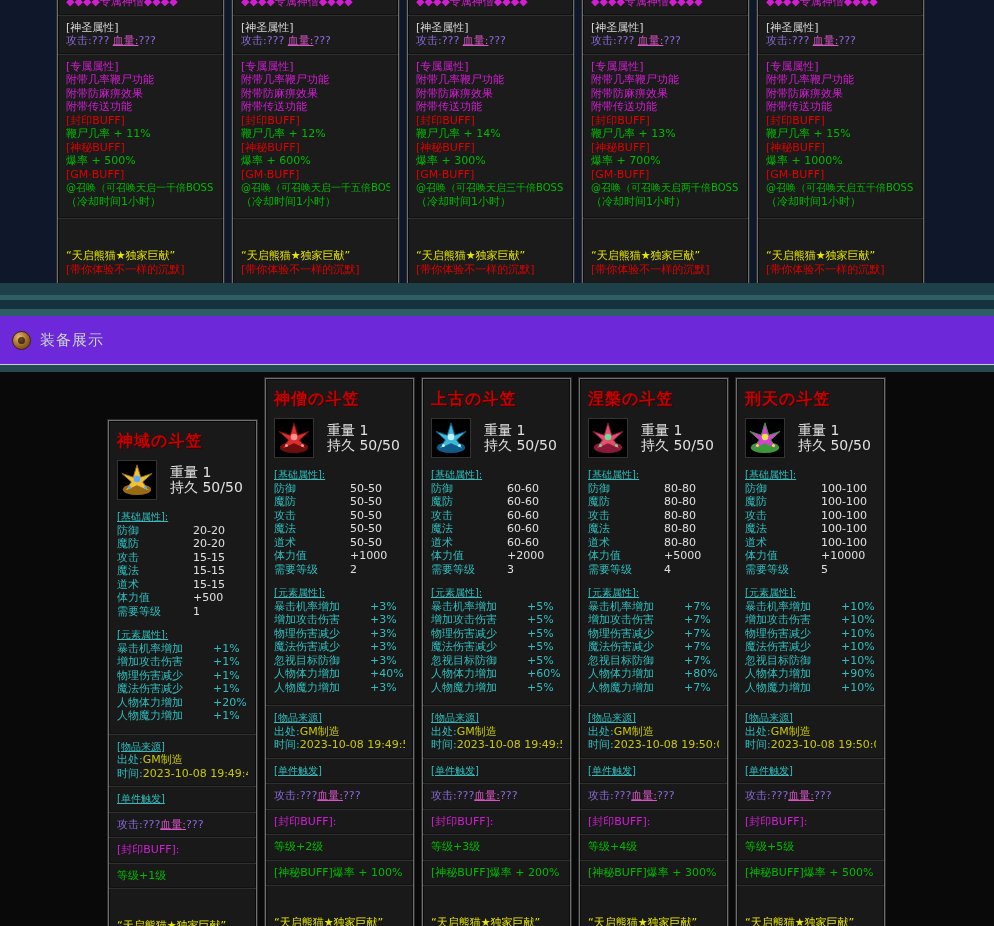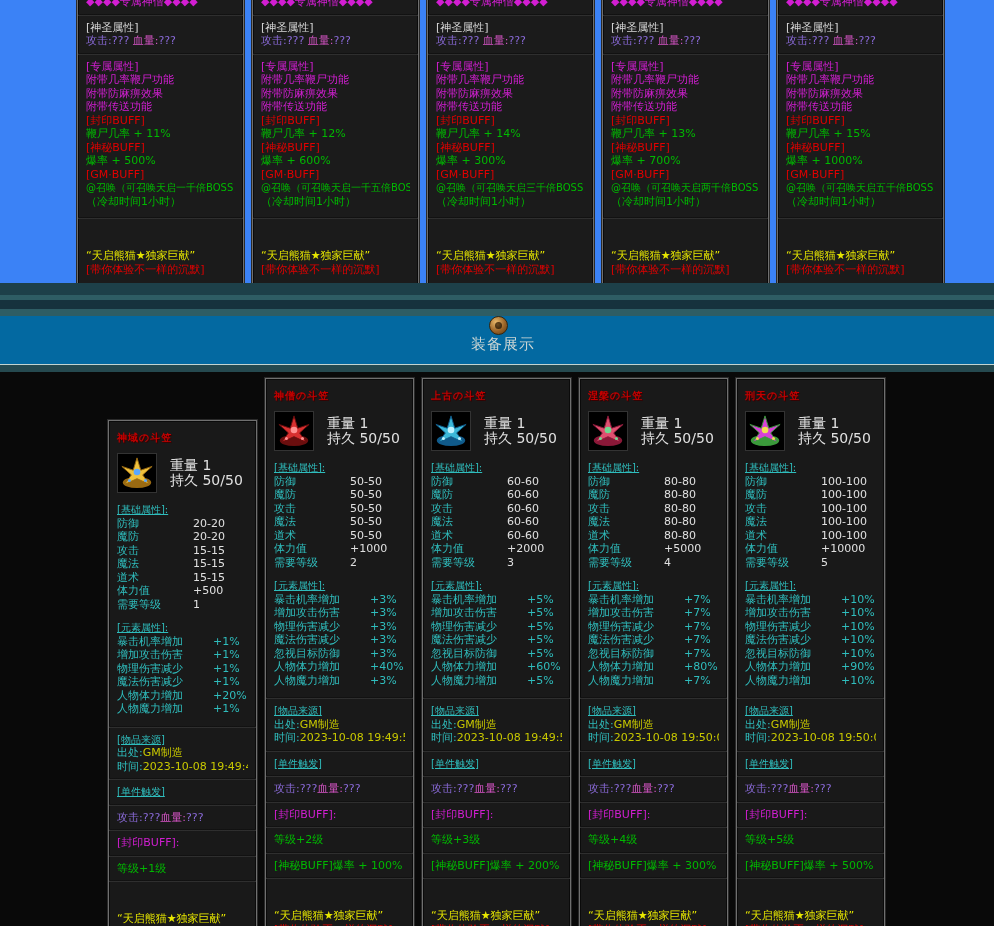--- a/index.html
+++ b/index.html
@@ -1,51 +1,51 @@
 <!DOCTYPE html>
 <html><head>
 <meta charset="utf-8">
 <style>
   html,body{margin:0;padding:0;background:#25494f;overflow:hidden;}
   body{width:994px;height:926px;font-family:"DejaVu Sans",sans-serif;}
   
-  .top-panel{height:283px;background:#3b82f6;overflow:hidden;display:flex;gap:8px;padding-left:77px;box-sizing:border-box;}
+  .top-panel{height:283px;background:#0f172a;overflow:hidden;display:flex;gap:8px;padding-left:57px;box-sizing:border-box;}
   .tcard{width:167px;min-width:167px;margin-top:-10px;height:300px;background:#1b1b1b;
          border:1px solid #6f6f6f;box-shadow:inset 0 0 0 1px #0a0a0a,0 0 0 1px #2a2a2a;
          box-sizing:border-box;padding:4px 8px 0 8px;overflow:hidden;}
   .trow{font-size:11px;line-height:13.5px;white-space:nowrap;overflow:hidden;}
   .sep{height:2px;background:linear-gradient(#030303,#3d3d3d);margin:5px -8px;}
   .c-gray{color:#d8d8d8}
   .c-cyan{color:#2fbdbd}
   .c-mag{color:#d21ed2}
   .c-red{color:#e00000}
   .c-green{color:#00b800}
   .c-yellow{color:#e6e600}
   .c-purple{color:#8a6ad8}
-  .c-pink{color:#d855c8;}
+  .c-pink{color:#d855c8;text-decoration:underline}
   .c-white{color:#e0e0e0}
   .c-time{color:#c8c800}
   .small{font-size:10px;}
   .footer-gap{margin-top:30px;}
   
   .band{width:100%;}
-  .sec-header{height:48px;background:#0369a1;display:flex;align-items:center;padding-left:12px;box-sizing:border-box;flex-direction:column;}
+  .sec-header{height:48px;background:#6d28d9;display:flex;align-items:center;padding-left:12px;box-sizing:border-box;}
   .sec-icon{width:17px;height:17px;border-radius:50%;background:radial-gradient(circle at 35% 30%,#e8b86a,#9a6428 55%,#5a3a14);
             border:1px solid #3a2408;display:inline-flex;align-items:center;justify-content:center;margin-right:9px;}
   .sec-icon-inner{width:7px;height:7px;border-radius:50%;background:radial-gradient(circle at 40% 35%,#6a4a20,#2a1a06);}
   .sec-title{color:#ccd6d4;font-size:15px;letter-spacing:1px;}
   .hrline{height:1px;background:#c2d4d0;}
   .teal-gap{height:7px;background:#25494f;}
   
   .bottom-panel{height:554px;background:#090909;overflow:hidden;display:flex;gap:8px;padding:6px 0 0 108px;box-sizing:border-box;align-items:flex-start;}
   .bcard{width:149px;min-width:149px;height:720px;background:#191919;
          border:1px solid #6f6f6f;box-shadow:inset 0 0 0 1px #0a0a0a,0 0 0 1px #2a2a2a;
          box-sizing:border-box;padding:10px 8px 0 8px;overflow:hidden;}
   .bcard.first{margin-top:42px;}
-  .btitle{font-size:10px;font-weight:bold;color:#c40000;text-shadow:1px 1px 0 #3a0000;letter-spacing:1px;margin-bottom:8px;white-space:nowrap;}
+  .btitle{font-size:16px;font-weight:bold;color:#c40000;text-shadow:1px 1px 0 #3a0000;letter-spacing:1px;margin-bottom:8px;white-space:nowrap;}
   .iconrow{display:flex;align-items:center;margin-bottom:10px;}
   .iconbox{width:38px;height:38px;background:#000;border:1px solid #333;display:flex;align-items:center;justify-content:center;}
   .wdblock{margin-left:13px;font-size:14px;line-height:15px;color:#e0e0e0;white-space:nowrap;}
   .brow{font-size:11px;line-height:13.5px;display:flex;white-space:nowrap;overflow:hidden;}
   .brow .lbl{color:#2fbdbd;}
   .statlbl{width:76px;}
   .elemlbl{width:96px;}
   .bhead{font-size:10px;line-height:13.5px;color:#2fbdbd;white-space:nowrap;text-decoration:underline;}.mt12{margin-top:10px}
 </style>
 </head>

